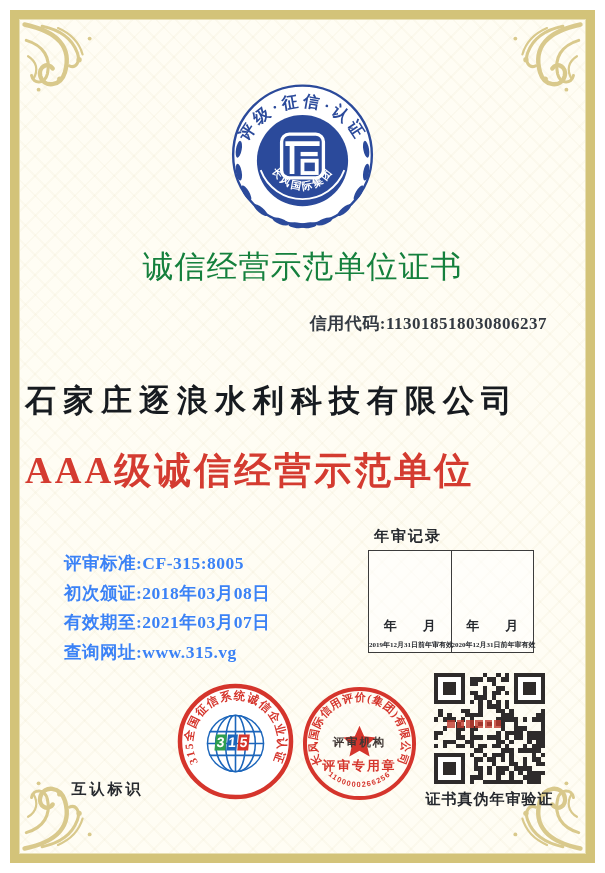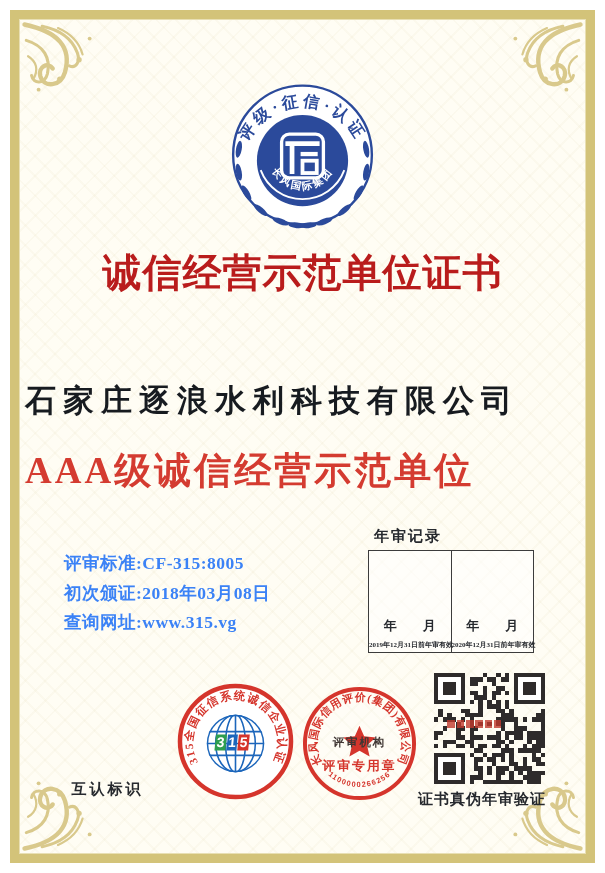--- a/index.html
+++ b/index.html
@@ -15,21 +15,21 @@
   .corner svg{width:100%;height:100%;display:block;}
   .corner.tl{top:21px;left:21px;}
   .corner.tr{top:21px;right:21px;transform:scaleX(-1);}
   .corner.bl{bottom:21px;left:21px;transform:scaleY(-1);}
   .corner.br{bottom:21px;right:21px;transform:scale(-1,-1);}
 
   .logo{position:absolute;top:79px;left:217px;width:171px;height:152px;}
   .logo svg{width:100%;height:100%;display:block;}
 
   .title{position:absolute;top:246px;left:25px;right:25px;text-align:center;
-         font-size:39px;font-weight:700;color:#b91c1c;letter-spacing:1px;white-space:nowrap;}
+         font-size:31px;font-weight:400;color:#15803d;letter-spacing:1px;white-space:nowrap;}
   .credit{position:absolute;top:312px;right:58px;font-size:17px;font-weight:800;color:#343a42;
           font-family:"Liberation Serif","DejaVu Serif",serif;letter-spacing:.5px;}
   .company{position:absolute;top:380px;left:25px;right:25px;text-align:left;
            font-size:31px;font-weight:900;color:#171b20;letter-spacing:7px;white-space:nowrap;}
   .grade{position:absolute;top:446px;left:25px;right:25px;text-align:left;
          font-family:Liberation Serif, serif;
          font-size:37px;font-weight:800;color:#d43b30;letter-spacing:3px;white-space:nowrap;}
 
   .details{position:absolute;left:64px;top:549px;
            font-family:"Liberation Serif","DejaVu Serif",serif;}
@@ -50,21 +50,21 @@
   .cf-logo svg{width:100%;height:100%;display:block;}
   .mutual{position:absolute;left:50px;top:780px;width:115px;text-align:center;
           font-family:"Liberation Serif","DejaVu Serif",serif;
           font-size:15px;font-weight:800;color:#26292e;letter-spacing:3px;}
   .globe-seal{position:absolute;left:176px;top:682px;width:119px;height:119px;}
   .globe-seal svg{width:100%;height:100%;display:block;}
   .red-seal{position:absolute;left:300px;top:684px;width:119px;height:119px;}
   .red-seal svg{width:100%;height:100%;display:block;}
   .qr{position:absolute;left:434px;top:673px;width:111px;height:111px;}
   .qr svg{width:100%;height:100%;display:block;}
-  .qr-caption{position:absolute;left:418px;top:790px;width:143px;text-align:left;
+  .qr-caption{position:absolute;left:418px;top:790px;width:143px;text-align:center;
           font-family:"Liberation Serif","DejaVu Serif",serif;
           font-size:15px;font-weight:800;color:#26292e;letter-spacing:1px;}
 </style>
 </head>
 <body>
 
 <div class="cert">
   <div class="frame"></div>
 
   <svg width="0" height="0" style="position:absolute">
@@ -149,28 +149,30 @@
       <path d="M 50,96 A 45,45 0 0 0 130,96 L 130,134 L 50,134 Z" fill="#ffffff" opacity="0"></path>
       <path d="M 46,96 A 47,47 0 0 0 134,96" fill="none" stroke="#ffffff" stroke-width="2"></path>
       <text font-size="11" font-weight="bold" fill="#ffffff" letter-spacing="2" font-family="&quot;Liberation Serif&quot;,&quot;DejaVu Serif&quot;,serif">
         <textPath href="#arcBottom" startOffset="50%" text-anchor="middle">长风国际集团</textPath>
       </text>
     </svg>
   </div>
 
   <div class="title">诚信经营示范单位证书</div>
 
+  <div class="credit"><span>信用代码</span><span>:</span><span>113018518030806237</span></div>
 
   <div class="company">石家庄逐浪水利科技有限公司</div>
 
   <div class="grade">AAA级诚信经营示范单位</div>
 
   <div class="details">
     <div class="detail-line"><span>评审标准</span><span>:</span><span>CF-315:8005</span></div>
     <div class="detail-line"><span>初次颁证</span><span>:</span><span>2018年03月08日</span></div>
+    <div class="detail-line"><span>有效期至</span><span>:</span><span>2021年03月07日</span></div>
     <div class="detail-line"><span>查询网址</span><span>:</span><span>www.315.vg</span></div>
   </div>
 
   <div class="review">
     <div class="review-title">年审记录</div>
     <div class="review-table">
       <div class="review-cell">
         <div class="ym">
             <span>年</span>
             <span>月</span>

